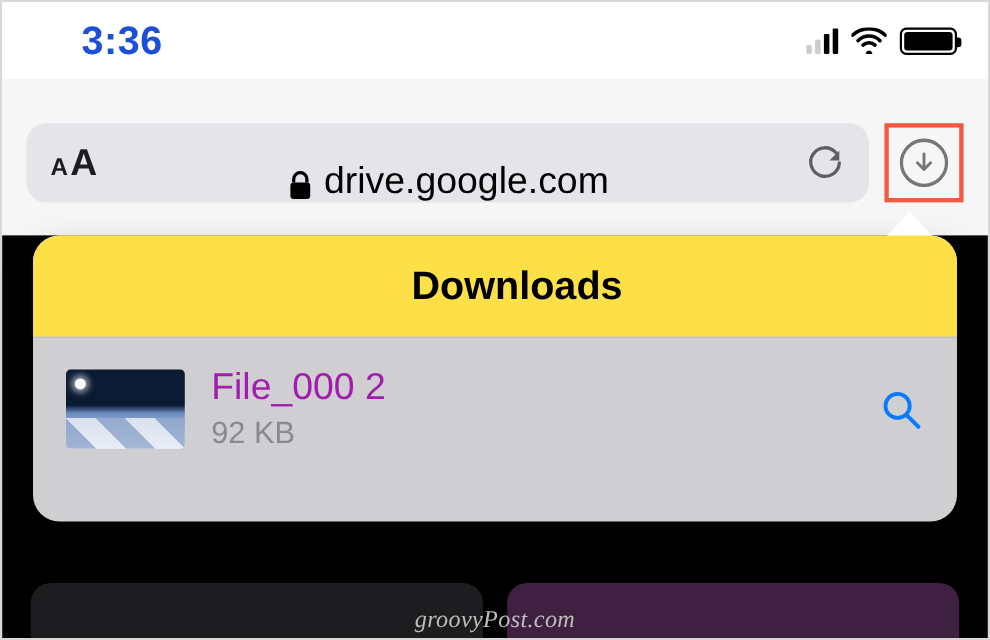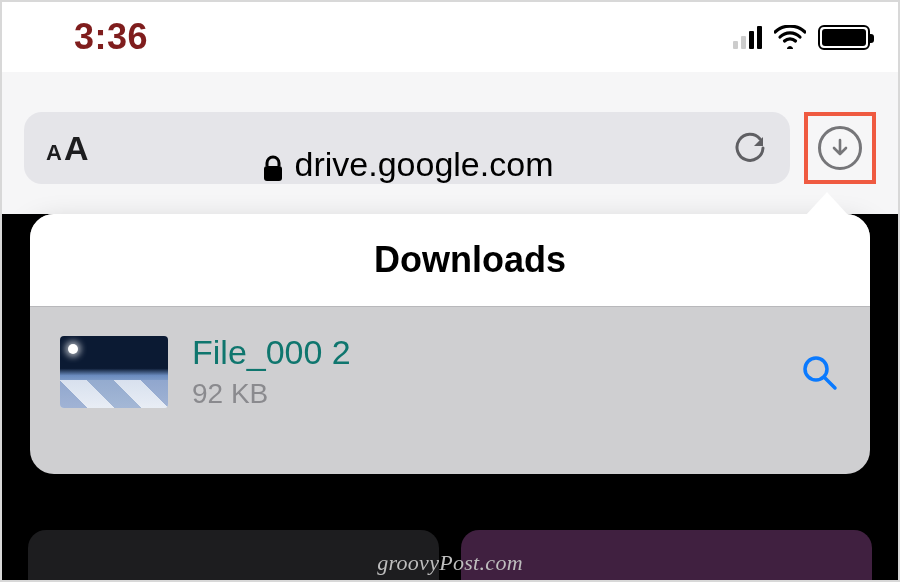--- a/index.html
+++ b/index.html
@@ -29,21 +29,21 @@
     display: flex;
     align-items: center;
     justify-content: space-between;
     padding: 0 28px 0 72px;
     background: #ffffff;
   }
   .time {
     font-size: 36px;
     font-weight: 600;
     letter-spacing: 0.5px;
-    color: #7f1d1d;
+    color: #1d4ed8;
   }
   .status-icons {
     display: flex;
     align-items: center;
     gap: 12px;
   }
   .cell-bars { display: flex; align-items: flex-end; gap: 3px; height: 24px; }
   .cell-bars span { width: 5px; background: #ccc; border-radius: 1px; }
   .cell-bars span:nth-child(1){ height: 8px; }
   .cell-bars span:nth-child(2){ height: 13px; }
@@ -136,21 +136,21 @@
   .popover .arrow {
     position:absolute;
     top:-22px; right:21px;
     width:0; height:0;
     border-left: 22px solid transparent;
     border-right: 22px solid transparent;
     border-bottom: 24px solid #ffffff;
   }
   .pop-header {
     height: 92px;
-    background:#ffffff;
+    background:#fde047;
     border-radius: 24px 24px 0 0;
     display:flex; align-items:center;
     justify-content:center;
     position:relative;
     padding-left:40px;
   }
   .pop-title {
     font-size: 36px;
     font-weight:700;
     color:#000;
@@ -179,21 +179,21 @@
     position:absolute; left:0; right:0; bottom:0; height:38%;
     background: linear-gradient(45deg, #94a9cf 0 20%, #e8edf5 20% 40%, #98aed0 40% 60%, #e8edf5 60% 80%, #94a9cf 80% 100%);
     opacity:.85;
   }
   .thumb::before{
     content:"";
     position:absolute; top:8px; left:8px; width:10px; height:10px;
     background:#fff; border-radius:50%; box-shadow: 0 0 6px 3px rgba(255,255,255,.6);
   }
   .file-meta { display:flex; flex-direction:column; gap:6px; }
-  .file-name { font-size: 34px; color:#0f766e; }
+  .file-name { font-size: 34px; color:#a21caf; }
   .file-size { font-size: 28px; color:#8a8a8e; }
   .file-search {
     margin-left:auto;
   }
   .file-search svg{ display:block; }
 
   
   .bottom-thumbs {
     position:absolute;
     left: 26px; right: 26px;

